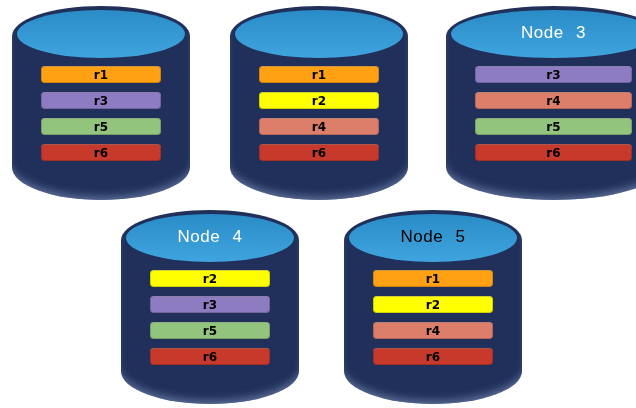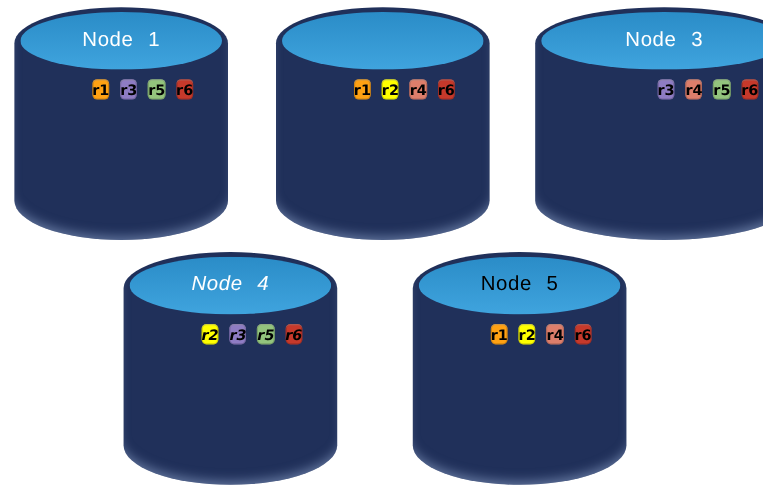--- a/index.html
+++ b/index.html
@@ -8,21 +8,21 @@
     background: #ffffff;
     font-family: "Liberation Sans", sans-serif;
     overflow: hidden;
   }
   .canvas { position: relative; width: 636px; height: 408px; }
 
   .cyl { position: absolute; width: 178px; height: 194px; }
   .pos-0 { left: 12px;  top: 6px; }
   .pos-1 { left: 230px; top: 6px; }
   .pos-2 { left: 446px; top: 6px; padding-left: 37px; }
-  .pos-3 { left: 103px; top: 210px; font-style: italic; }
+  .pos-3 { left: 121px; top: 210px; }
   .pos-4 { left: 344px; top: 210px; }
 
   .cyl-body {
     position: absolute; inset: 0;
     background: #20305A; 
     border-radius: 50% 50% 50% 50% / 30px 30px 33px 33px;
     box-shadow: inset 0 -7px 9px -4px rgba(150,172,210,0.55);
   }
   .cyl-top {
     position: absolute; top: 4px; left: 5px; right: 5px; height: 48px;
@@ -33,42 +33,41 @@
   .cyl-title {
     position: absolute; top: 17px; left: 0; right: 0;
     text-align: center;
     font-size: 17px;
     color: #ffffff;
     word-spacing: 7px;
     letter-spacing: 0.5px;
   }
   .bars {
     position: absolute; top: 60px; left: 29px; right: 29px;
-    display: flex; flex-direction: row; gap: 9px; justify-content: flex-end;
+    display: flex; flex-direction: column; gap: 9px; justify-content: flex-end;
   }
   .bar {
     height: 17px;
     border-radius: 4px;
     display: flex; align-items: center; justify-content: center;
     font-family: "DejaVu Sans", sans-serif;
     font-weight: bold;
     font-size: 12px;
     color: #000000;
     box-shadow: inset 0 0 0 1px rgba(0,0,0,0.18), inset 0 1px 0 rgba(255,255,255,0.25);
   }
 </style>
 </head>
 <body style="background: rgb(255, 255, 255);">
 
 <div class="canvas">
 
   <div class="cyl pos-0">
     <div class="cyl-body" style="background: rgb(32, 48, 90);"></div>
     <div class="cyl-top" style="background-color: rgb(47, 156, 219);"></div>
-    <div class="cyl-title" style="color: rgb(255, 255, 255);">Node 1</div>
     <div class="bars">
         <div class="bar" style="background: rgb(255, 161, 19); color: rgb(0, 0, 0);">r1</div>
         <div class="bar" style="background: rgb(142, 124, 195); color: rgb(0, 0, 0);">r3</div>
         <div class="bar" style="background: rgb(147, 196, 125); color: rgb(0, 0, 0);">r5</div>
         <div class="bar" style="background: rgb(198, 57, 43); color: rgb(0, 0, 0);">r6</div>
       </div>
   </div>
 
   <div class="cyl pos-1">
     <div class="cyl-body" style="background: rgb(32, 48, 90);"></div>

